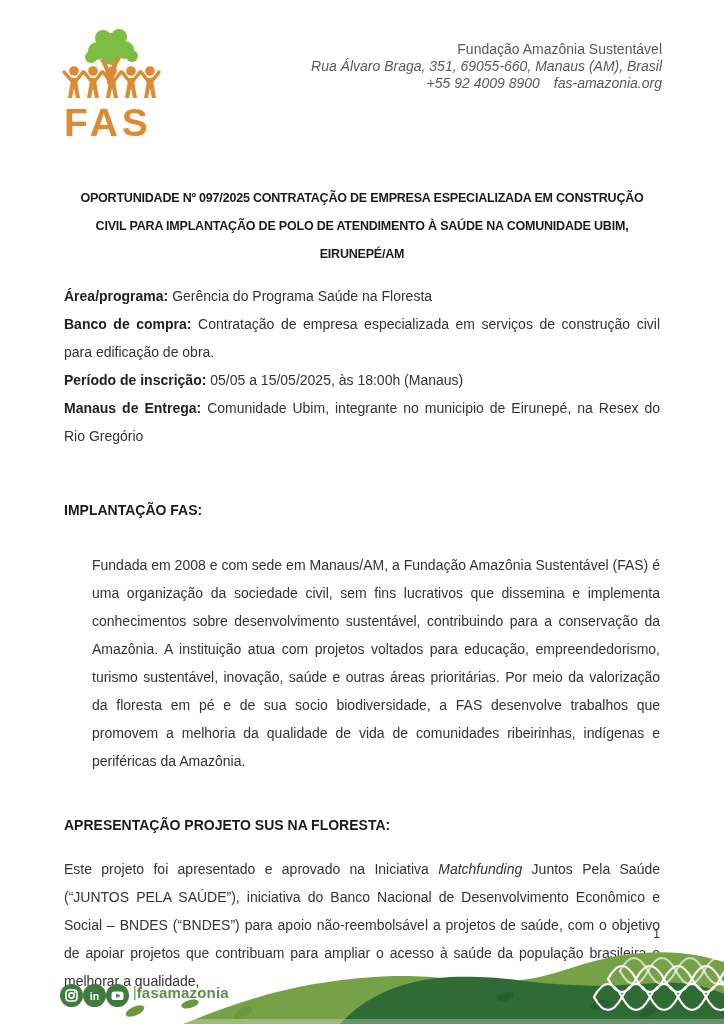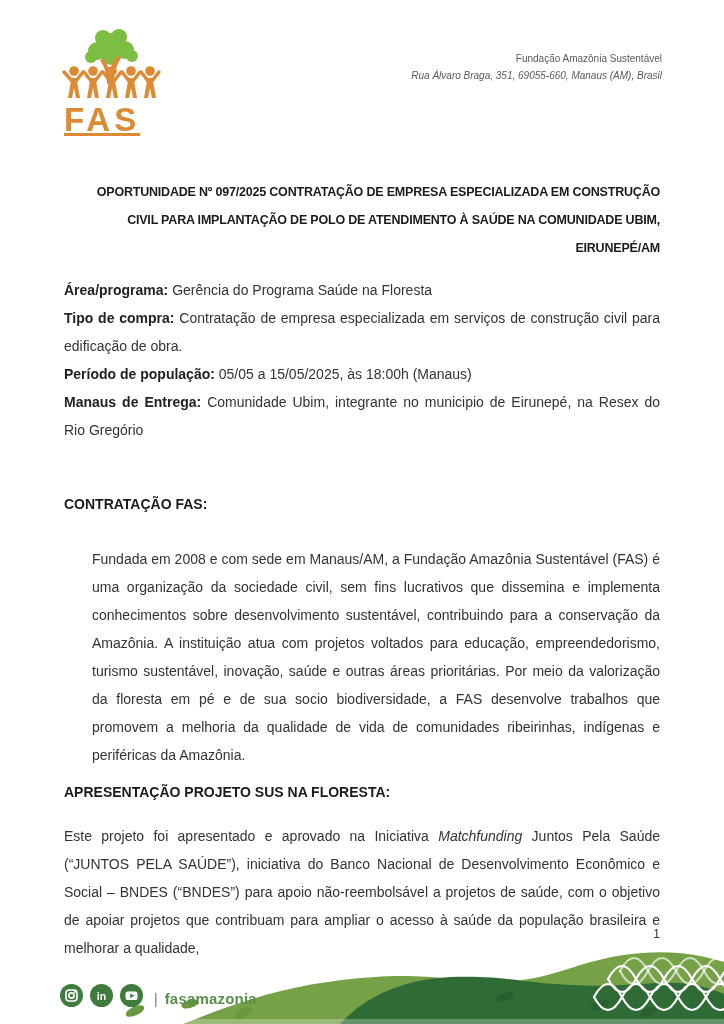--- a/index.html
+++ b/index.html
@@ -17,40 +17,39 @@
   .header {
     display: flex;
     justify-content: space-between;
     align-items: flex-start;
     padding: 26px 62px 0 62px;
   }
   .logo-block { width: 104px; }
   .logo-word {
     color: #DC8A33;
     font-weight: bold;
-    font-size: 33px;
+    font-size: 39px;
     letter-spacing: 4px;
     line-height: 1;
     margin-top: -3px;
     margin-left: 2px;
-    text-decoration: underline;
   }
   .contact {
     text-align: right;
-    margin-top: 24px;
-    font-size: 10px;
+    margin-top: 15px;
+    font-size: 14px;
     line-height: 17px;
     color: #58595B;
   }
   .contact .it { font-style: italic; }
   .contact .gap { display: inline-block; width: 14px; }
   
   .doc-title {
     margin: 42px 64px 0 64px;
-    text-align: right;
+    text-align: center;
     font-weight: bold;
     font-size: 12.5px;
     line-height: 28px;
     letter-spacing: -0.2px;
     color: #1b1b1b;
   }
   .content {
     margin: 0 64px;
     font-size: 14px;
     line-height: 28px;
@@ -59,21 +58,21 @@
   .fields { margin-top: 14px; }
   .fields p { margin: 0; }
   .fields b { color: #222; }
   .sec-heading {
     font-weight: bold;
     color: #1b1b1b;
     text-align: left;
   }
   .h1a { margin-top: 46px; }
   .body1 { margin-top: 27px; margin-left: 28px; }
-  .h2a { margin-top: 9px; }
+  .h2a { margin-top: 36px; }
   .p1 { margin-top: 21px; }
   .p2 { margin-top: 16px; }
   .it { font-style: italic; }
   
   .page-number {
     position: absolute;
     top: 927px; right: 64px;
     font-size: 12px;
     color: #333;
   }
@@ -81,22 +80,21 @@
   .footer-hills {
     position: absolute;
     left: 0; bottom: 0;
     width: 724px; height: 75px;
     display: block;
   }
   .footer-social {
     position: absolute;
     left: 60px; bottom: 17px;
     display: flex;
-    align-items: flex-end;
-    gap: 7px;
+    align-items: flex-start;
     z-index: 2;
   }
   .social-icon { display: block; cursor: pointer; }
   .social-divider {
     color: #5A8F4A;
     font-size: 14px;
     margin-left: 4px;
     font-weight: normal;
   }
   .social-handle {
@@ -151,34 +149,35 @@
           <path d="M44,72 L47.5,52 L52.5,52 L56,72 L52,72 L50,62 L48,72 Z"></path>
           <path d="M63,72 L66.5,52 L71.5,52 L75,72 L71,72 L69,62 L67,72 Z"></path>
           <path d="M82,72 L85.5,52 L90.5,52 L94,72 L90,72 L88,62 L86,72 Z"></path>
         </g>
       </svg>
       <div class="logo-word">FAS</div>
     </div>
     <div class="contact">
       <div>Fundação Amazônia Sustentável</div>
       <div class="it">Rua Álvaro Braga, 351, 69055-660, Manaus (AM), Brasil</div>
+      <div class="it"><span>+55 92 4009 8900</span><span class="gap"></span><span>fas-amazonia.org</span></div>
     </div>
   </div>
 
   <div class="doc-title">OPORTUNIDADE Nº 097/2025 CONTRATAÇÃO DE EMPRESA ESPECIALIZADA EM CONSTRUÇÃO CIVIL PARA IMPLANTAÇÃO DE POLO DE ATENDIMENTO À SAÚDE NA COMUNIDADE UBIM, EIRUNEPÉ/AM</div>
 
   <div class="content">
     <div class="fields">
       <p><b>Área/programa:</b><span> Gerência do Programa Saúde na Floresta</span></p>
-      <p><b>Tipo de compra:</b><span> Contratação de empresa especializada em serviços de construção civil para edificação de obra.</span></p>
-      <p><b>Período de população:</b><span> 05/05 a 15/05/2025, às 18:00h (Manaus)</span></p>
+      <p><b>Banco de compra:</b><span> Contratação de empresa especializada em serviços de construção civil para edificação de obra.</span></p>
+      <p><b>Período de inscrição:</b><span> 05/05 a 15/05/2025, às 18:00h (Manaus)</span></p>
       <p><b>Manaus de Entrega:</b><span> Comunidade Ubim, integrante no municipio de Eirunepé, na Resex do Rio Gregório</span></p>
     </div>
 
-    <p class="sec-heading h1a">CONTRATAÇÃO FAS:</p>
+    <p class="sec-heading h1a">IMPLANTAÇÃO FAS:</p>
     <p class="body1">Fundada em 2008 e com sede em Manaus/AM, a Fundação Amazônia Sustentável (FAS) é uma organização da sociedade civil, sem fins lucrativos que dissemina e implementa conhecimentos sobre desenvolvimento sustentável, contribuindo para a conservação da Amazônia. A instituição atua com projetos voltados para educação, empreendedorismo, turismo sustentável, inovação, saúde e outras áreas prioritárias. Por meio da valorização da floresta em pé e de sua socio biodiversidade, a FAS desenvolve trabalhos que promovem a melhoria da qualidade de vida de comunidades ribeirinhas, indígenas e periféricas da Amazônia.</p>
 
     <p class="sec-heading h2a">APRESENTAÇÃO PROJETO SUS NA FLORESTA:</p>
     <p class="p2"><span>Este projeto foi apresentado e aprovado na Iniciativa </span><span class="it">Matchfunding</span><span> Juntos Pela Saúde (“JUNTOS PELA SAÚDE”), iniciativa do Banco Nacional de Desenvolvimento Econômico e Social – BNDES (“BNDES”) para apoio não-reembolsável a projetos de saúde, com o objetivo de apoiar projetos que contribuam para ampliar o acesso à saúde da população brasileira e melhorar a qualidade,</span></p>
   </div>
 
   <div class="page-number">1</div>
 
   <svg class="footer-hills" viewBox="0 0 724 75" preserveAspectRatio="none">
 

